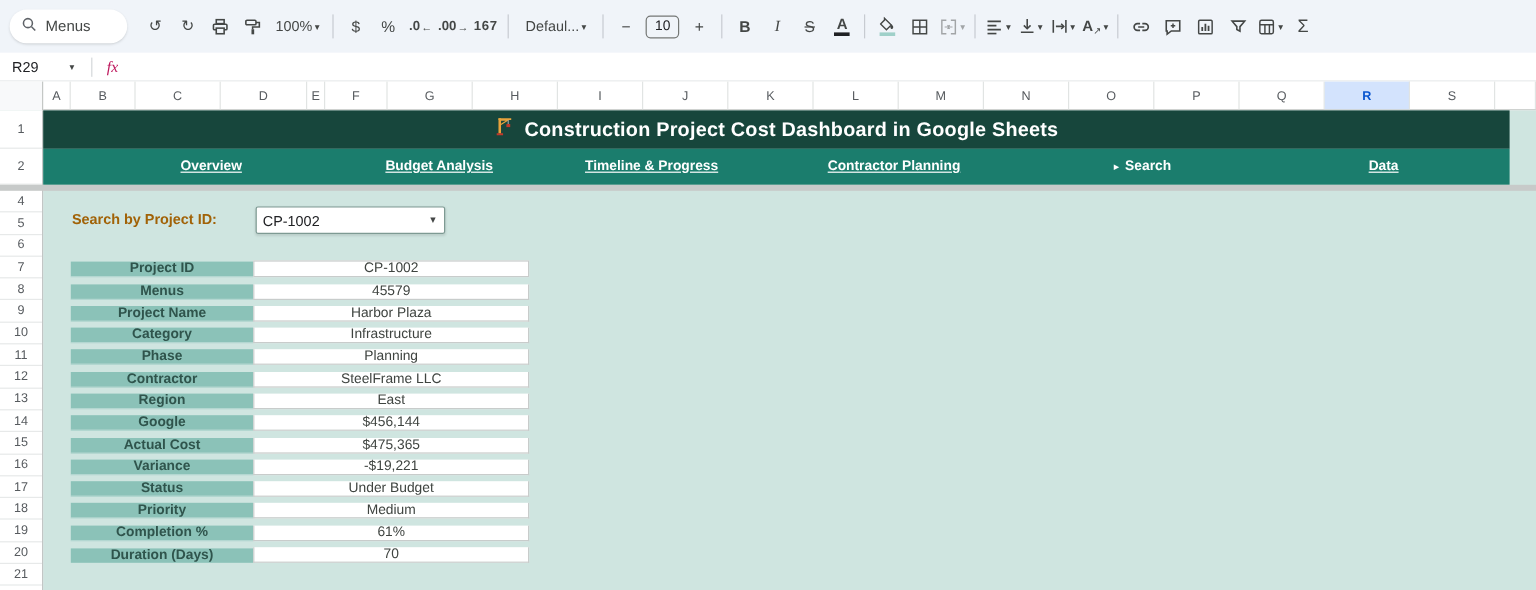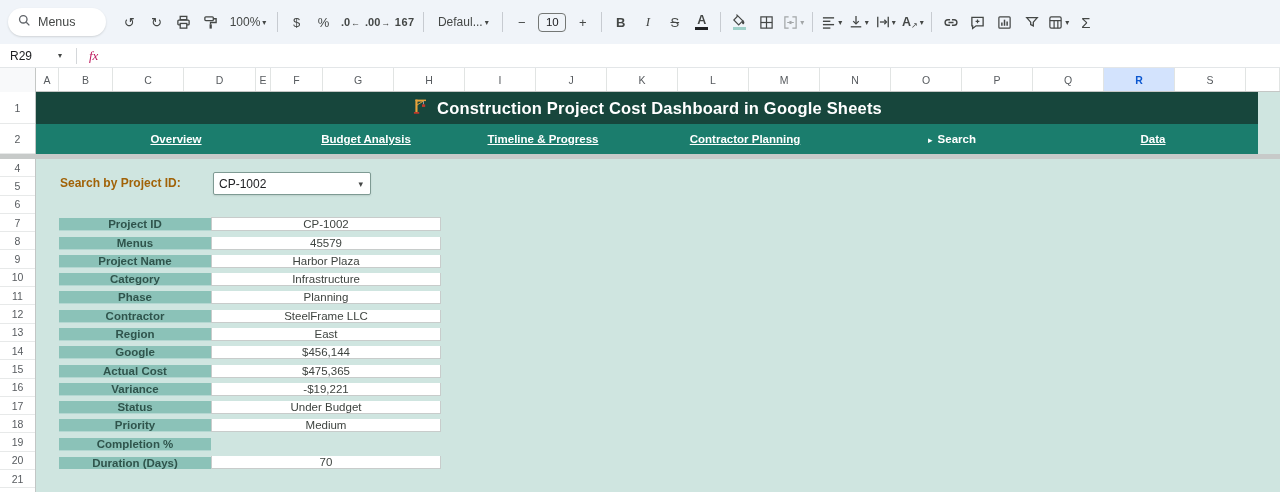--- a/index.html
+++ b/index.html
@@ -444,19 +444,20 @@
     <div class="trow">
         <div class="lcell">Status</div>
         <div class="vcell">Under Budget</div>
       </div>
     <div class="trow">
         <div class="lcell">Priority</div>
         <div class="vcell">Medium</div>
       </div>
     <div class="trow">
         <div class="lcell">Completion %</div>
+        <div class="vcell">61%</div>
       </div>
     <div class="trow">
         <div class="lcell">Duration (Days)</div>
         <div class="vcell">70</div>
       </div>
   </div>
 </div>
 
 </body></html>

